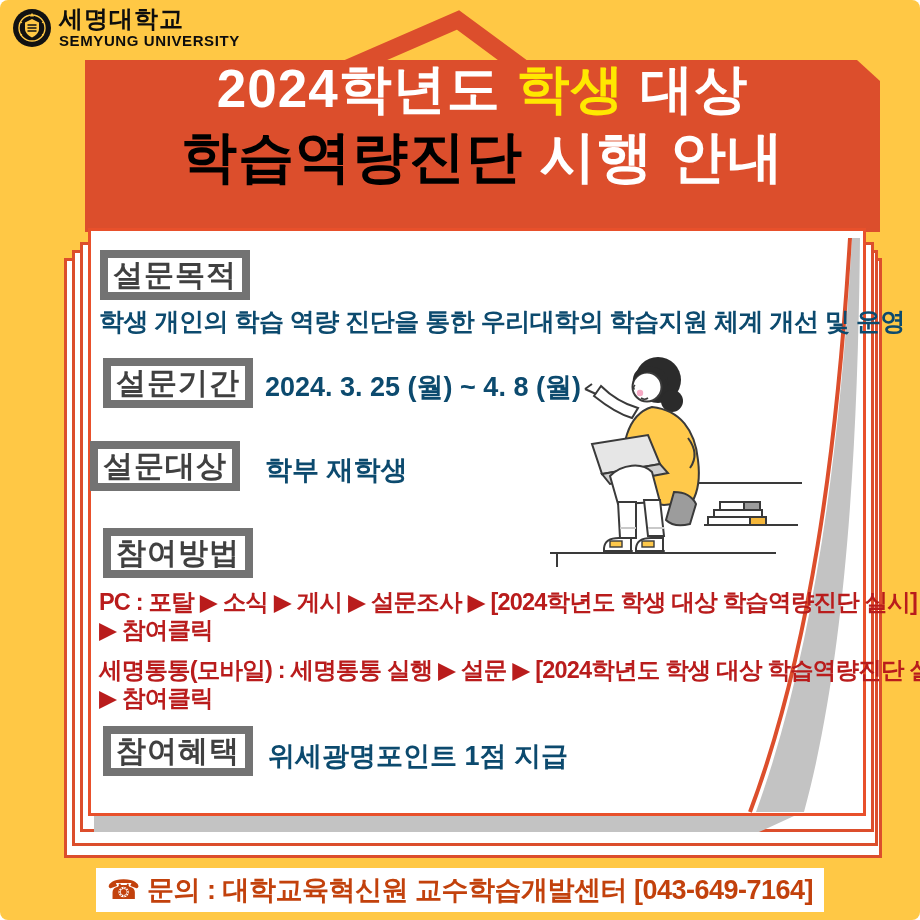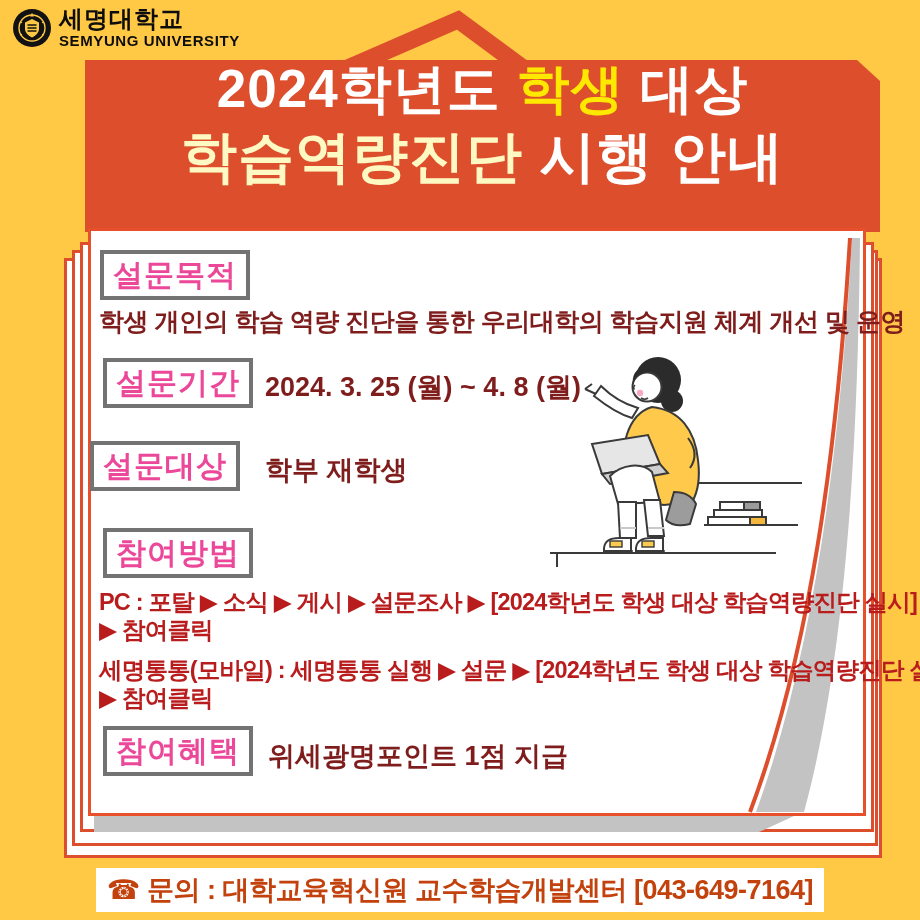--- a/index.html
+++ b/index.html
@@ -1,65 +1,66 @@
 <!DOCTYPE html>
 <html><head>
 <meta charset="utf-8">
 <style>
   html,body{margin:0;padding:0;}
   .canvas{
     position:relative;width:920px;height:920px;overflow:hidden;
     background:#FFC845;
     font-family:"Liberation Sans","DejaVu Sans",sans-serif;
+    border-radius:8px;
   }
   
   .logo{position:absolute;left:12px;top:7px;display:flex;align-items:center;gap:7px;z-index:9;}
   .logo-text{display:flex;flex-direction:column;line-height:1;}
   .logo-ko{font-size:24px;font-weight:900;color:#0d0d0d;letter-spacing:1px;}
   .logo-en{font-size:15px;font-weight:700;color:#0d0d0d;letter-spacing:.6px;margin-top:2px;}
   
   .roof{position:absolute;left:0;top:0;z-index:1;}
   .banner{
     position:absolute;left:85px;top:60px;width:795px;height:172px;z-index:2;
     background:#DC4E2C;
     clip-path:polygon(0 0,772px 0,100% 21px,100% 100%,0 100%);
     display:flex;flex-direction:column;justify-content:flex-start;align-items:center;
   }
   .title-line{font-weight:900;color:#fff;letter-spacing:1px;line-height:1.1;white-space:nowrap;}
   .t1{font-size:53px;}
   .t2{font-size:56px;margin-top:8px;}
   .hl-yellow{color:#FFE800;}
-  .hl-navy{color:#fef9c3;}
+  .hl-navy{color:#000000;}
   
   .page{position:absolute;background:#fff;border:3px solid #DC4E2C;box-sizing:border-box;}
   .page3{left:64px;top:258px;width:818px;height:600px;z-index:2;}
   .page2{left:72px;top:250px;width:806px;height:596px;z-index:3;}
   .page1{left:80px;top:242px;width:794px;height:590px;z-index:4;}
   .shadow-band{
     position:absolute;left:94px;top:816px;width:700px;height:16px;background:#C3C3C3;z-index:5;
     clip-path:polygon(0 0,100% 0,95% 100%,0 100%);
   }
   .card{
     position:absolute;left:88px;top:228px;width:778px;height:588px;z-index:6;
     background:#fff;border:3px solid #E8502B;box-sizing:border-box;
   }
   .curl{position:absolute;left:88px;top:232px;z-index:7;pointer-events:none;}
   
   .sec-label{
     position:absolute;z-index:8;width:150px;height:50px;box-sizing:border-box;
-    border:4px solid #737373;background:#fff;
+    border:8px solid #737373;background:#fff;
     display:flex;align-items:center;justify-content:center;
-    font-size:30px;font-weight:900;color:#ec4899;letter-spacing:1px;white-space:nowrap;
+    font-size:30px;font-weight:900;color:#404040;letter-spacing:1px;white-space:nowrap;
   }
   .lab-purpose{left:100px;top:250px;}
   .lab-period {left:103px;top:358px;}
   .lab-target {left:90px;top:441px;}
   .lab-method {left:103px;top:528px;}
   .lab-benefit{left:103px;top:726px;}
-  .sec-text{position:absolute;z-index:8;color:#7f1d1d;font-weight:700;white-space:nowrap;}
+  .sec-text{position:absolute;z-index:8;color:#0c4a6e;font-weight:700;white-space:nowrap;}
   .purpose-body{left:99px;top:305px;font-size:25px;letter-spacing:-0.5px;}
   .period-value{left:265px;top:369px;font-size:27px;}
   .target-value{left:265px;top:452px;font-size:27px;}
   .benefit-value{left:268px;top:738px;font-size:27px;}
   .method-para{position:absolute;z-index:8;color:#b91c1c;font-weight:700;font-size:23.5px;line-height:28px;letter-spacing:-0.8px;white-space:nowrap;}
   .method-pc{left:99px;top:588px;}
   .method-mobile{left:99px;top:656px;}
   
   .illust{position:absolute;left:548px;top:352px;z-index:8;}
   

